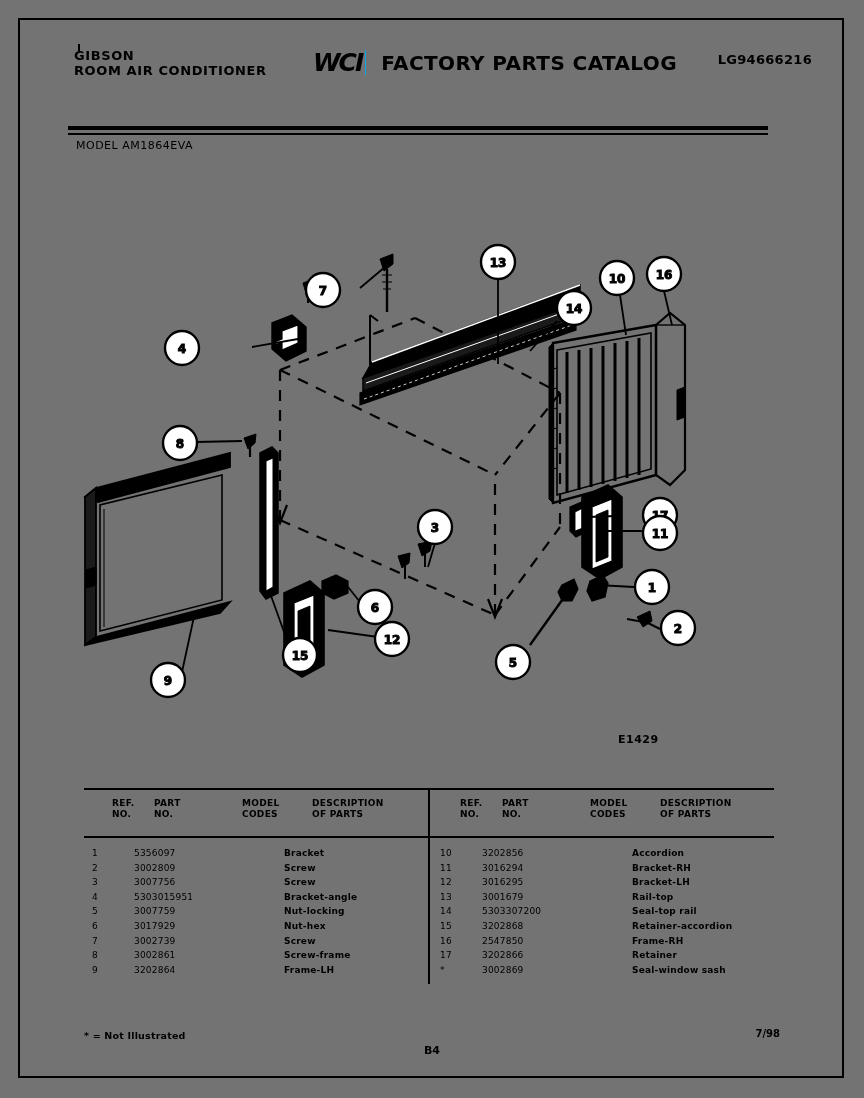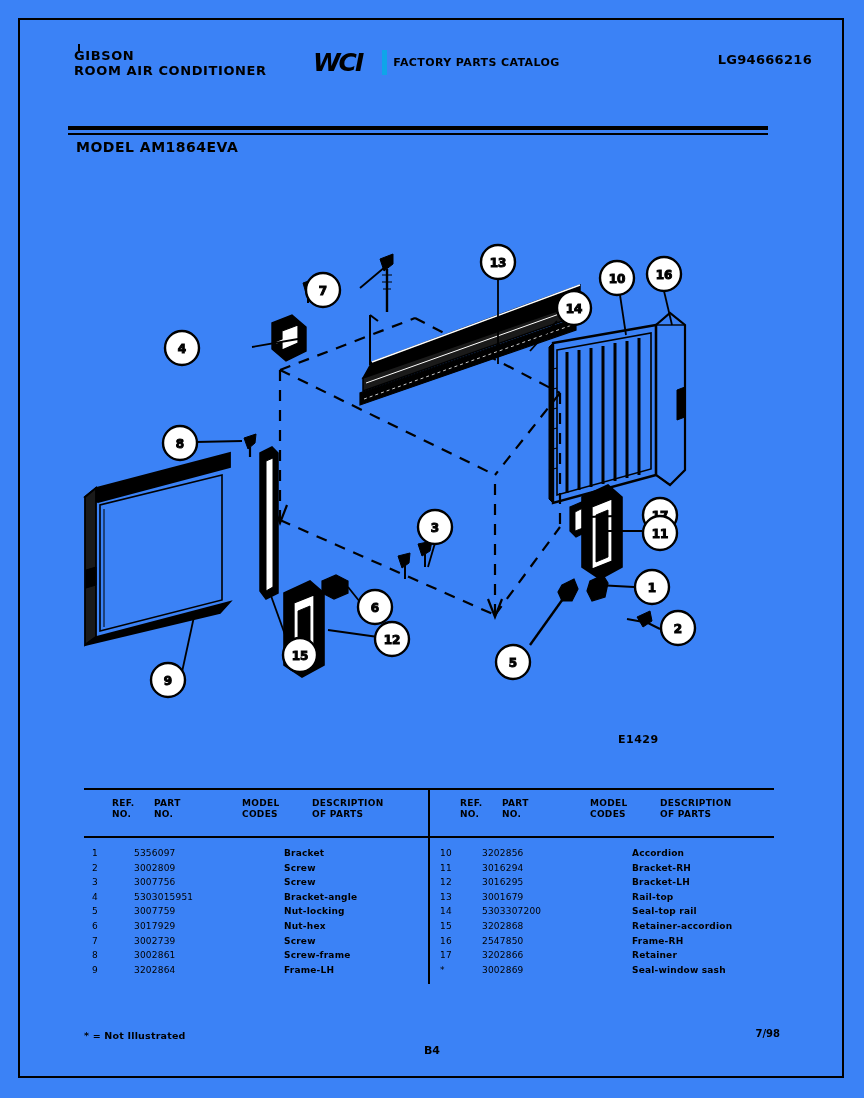--- a/index.html
+++ b/index.html
@@ -13,21 +13,21 @@
     font-family: "Liberation Sans", sans-serif;
     color: #000000;
     overflow: hidden;
   }
 
   
   .page {
     position: absolute;
     left: 0; top: 0;
     width: 864px; height: 1098px;
-    background: #3b82f6;
+    background: #737373;
   }
   .page-border {
     position: absolute;
     left: 18px; top: 18px;
     width: 826px; height: 1060px;
     border: 2px solid #000;
     box-sizing: border-box;
   }
 
   
@@ -60,29 +60,30 @@
     align-items: center;
     gap: 6px;
   }
   .wci-logo {
     font-size: 25px;
     font-weight: bold;
     font-style: italic;
     font-family: "DejaVu Sans", sans-serif;
     letter-spacing: -2px;
     line-height: 1;
-    border-right: 5px solid #0ea5e9;
-    padding-right: 20px;
+    border-right: 1px solid #0ea5e9;
+    padding-right: 3px;
     text-align: right;
   }
   .catalog-title {
-    font-size: 11px;
+    font-size: 20px;
     font-weight: bold;
     letter-spacing: 0.4px;
     font-family: "DejaVu Sans", sans-serif;
+    margin-left: 9px;
   }
   .catalog-number {
     position: absolute;
     right: 8px; top: 8px;
     font-size: 13px;
     font-weight: bold;
     letter-spacing: 0.3px;
     font-family: "DejaVu Sans", sans-serif;
     margin-left: 48px;
   }
@@ -102,22 +103,22 @@
   }
   .rule-thin {
     position: absolute;
     left: 68px; top: 133px;
     width: 700px; height: 2px;
     background: #000;
   }
   .model-line {
     position: absolute;
     left: 76px; top: 139px;
-    font-size: 14px;
-    font-weight: bold;
+    font-size: 11px;
+    font-weight: normal;
     letter-spacing: 0.5px;
     font-family: "DejaVu Sans", sans-serif;
     text-align: center;
   }
 
   
   .diagram {
     position: absolute;
     left: 60px; top: 175px;
     width: 744px; height: 590px;

